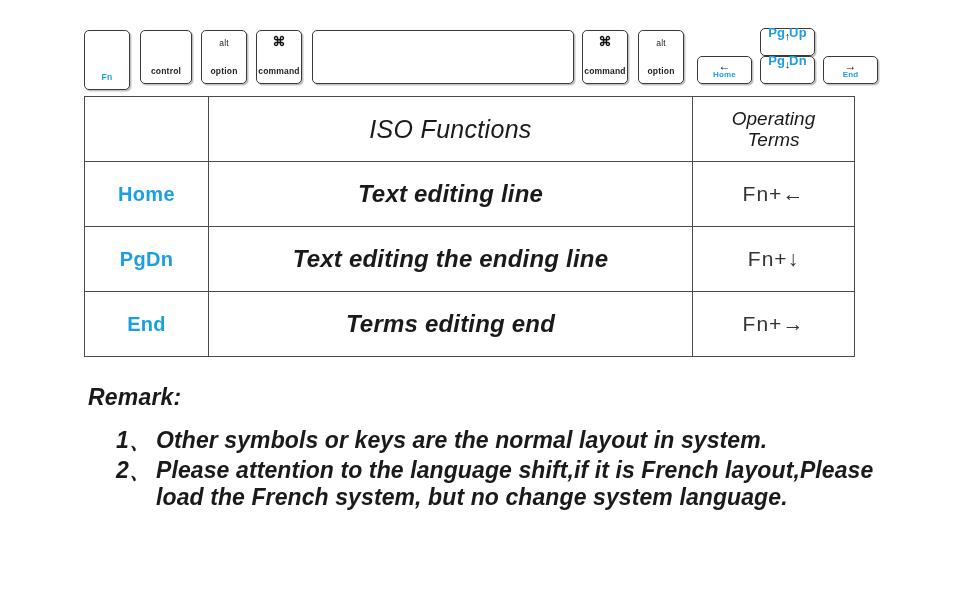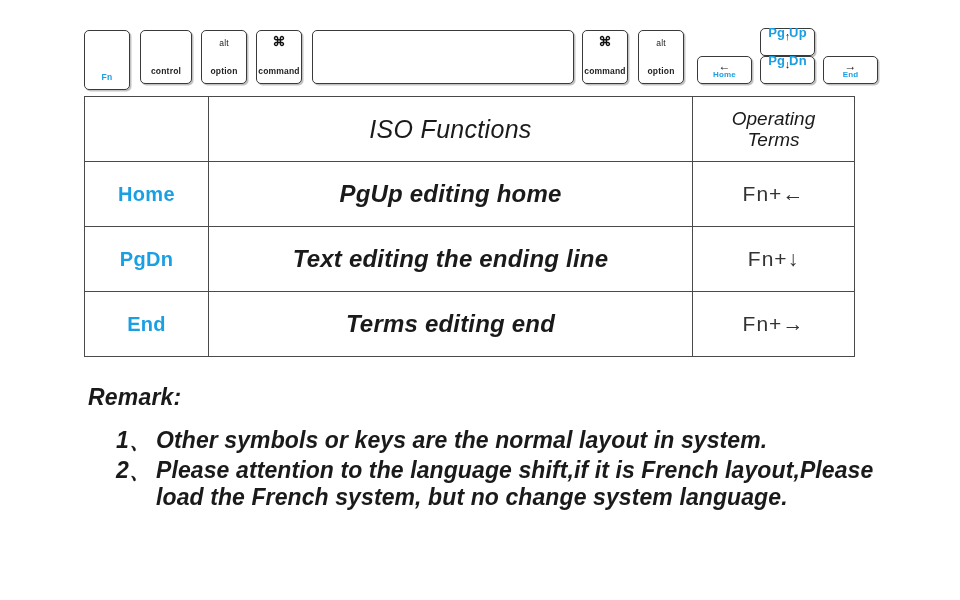--- a/index.html
+++ b/index.html
@@ -240,21 +240,21 @@
       <td></td>
       <td class="hdr-func">ISO Functions</td>
       <td class="hdr-ops">
         <div>Operating</div>
         <div>Terms</div>
       </td>
     </tr>
 
     <tr class="body-row">
       <td class="cell-key">Home</td>
-      <td class="cell-func">PgUp editing home</td>
+      <td class="cell-func">Text editing line</td>
       <td class="cell-ops">Fn+←</td>
     </tr>
 
 
     <tr class="body-row">
       <td class="cell-key">PgDn</td>
       <td class="cell-func">Text editing the ending line</td>
       <td class="cell-ops">Fn+↓</td>
     </tr>
 

